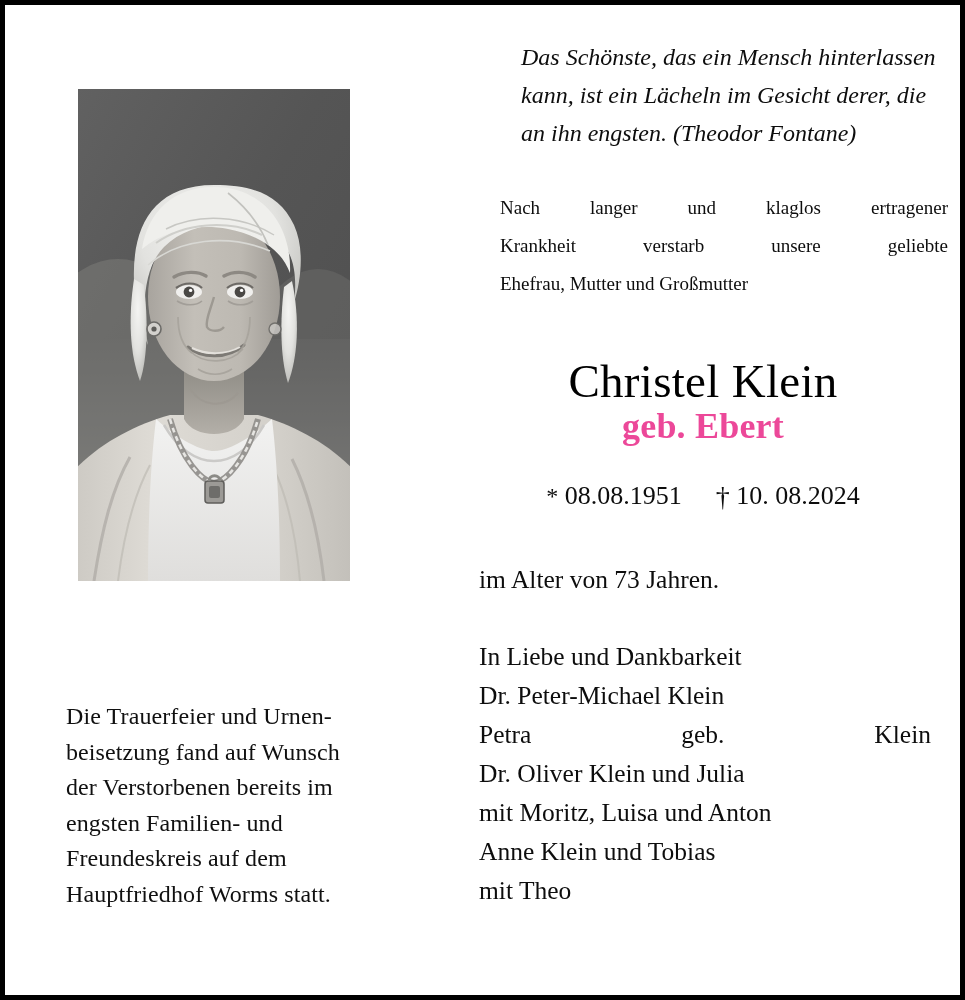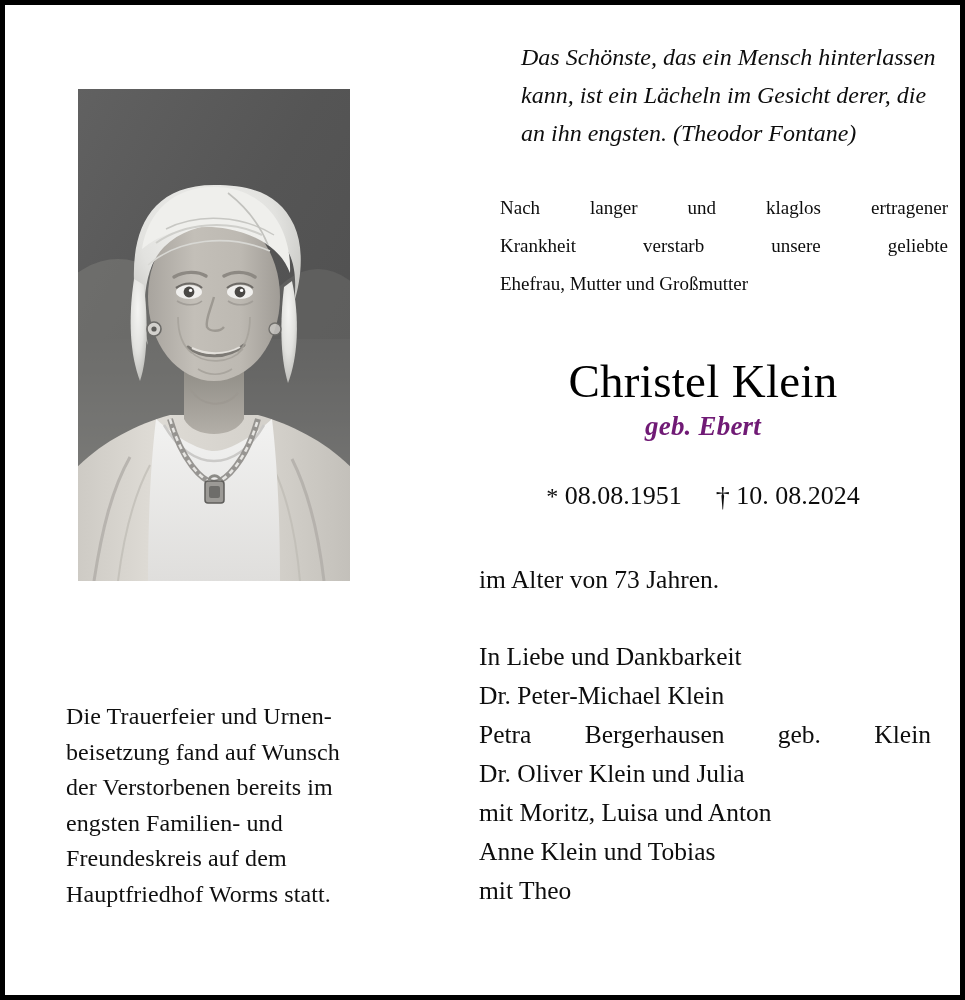--- a/index.html
+++ b/index.html
@@ -118,26 +118,25 @@
     display: block;
     font-weight: normal;
     font-size: 47px;
     line-height: 52px;
     letter-spacing: 0.3px;
     color: #000000;
   }
   .name-maiden {
     display: block;
     font-weight: bold;
-    font-size: 27px;
+    font-size: 36px;
     line-height: 34px;
     letter-spacing: 0.2px;
-    color: #701a75;
+    color: #ec4899;
     margin-top: 2px;
-    font-style: italic;
   }
 
   .dates {
     position: absolute;
     left: 0;
     top: 474px;
     width: 448px;
     font-size: 26px;
     line-height: 34px;
     color: #0d0d0d;
@@ -351,21 +350,20 @@
       </span>
     </div>
 
     <div class="age-line">im Alter von 73 Jahren.</div>
 
     <div class="family">
       <span class="ln">In Liebe und Dankbarkeit</span>
       <span class="ln">Dr. Peter-Michael Klein</span>
       <span class="ln-j">
         <span>Petra</span>
-        <span>Bergerhausen</span>
         <span>geb.</span>
         <span>Klein</span>
       </span>
       <span class="ln">Dr. Oliver Klein und Julia</span>
       <span class="ln">mit Moritz, Luisa und Anton</span>
       <span class="ln">Anne Klein und Tobias</span>
       <span class="ln">mit Theo</span>
     </div>
   </div>
 

